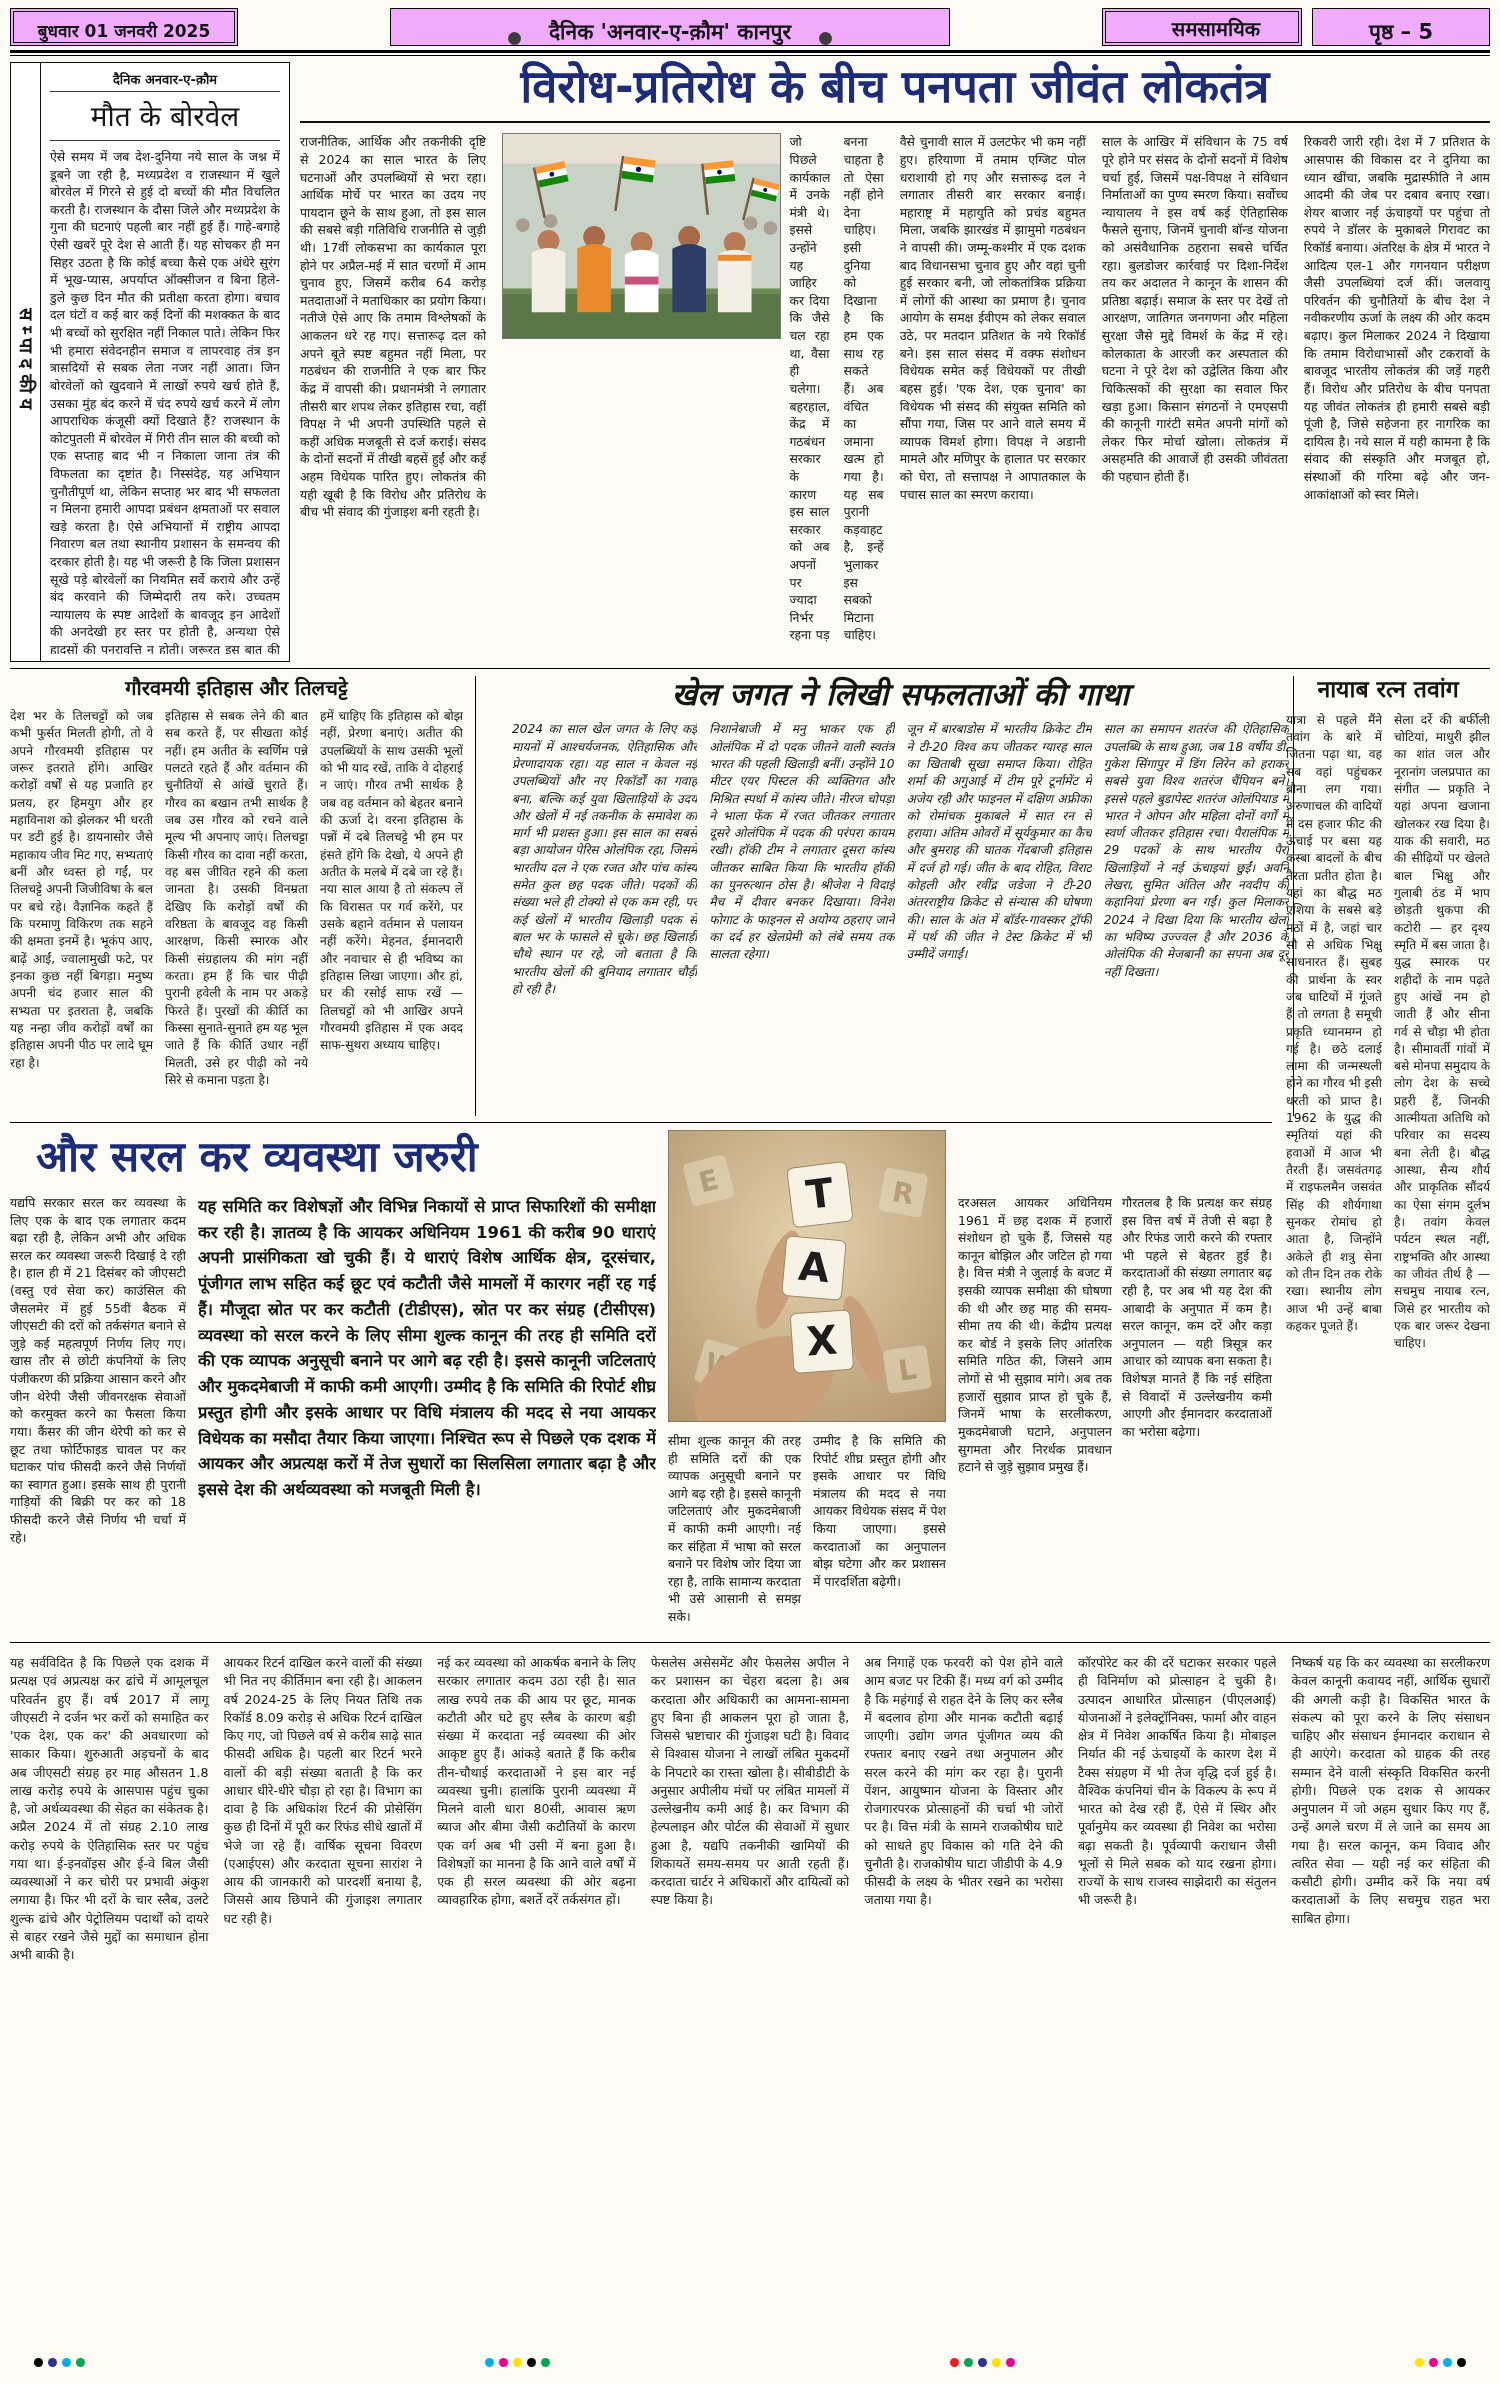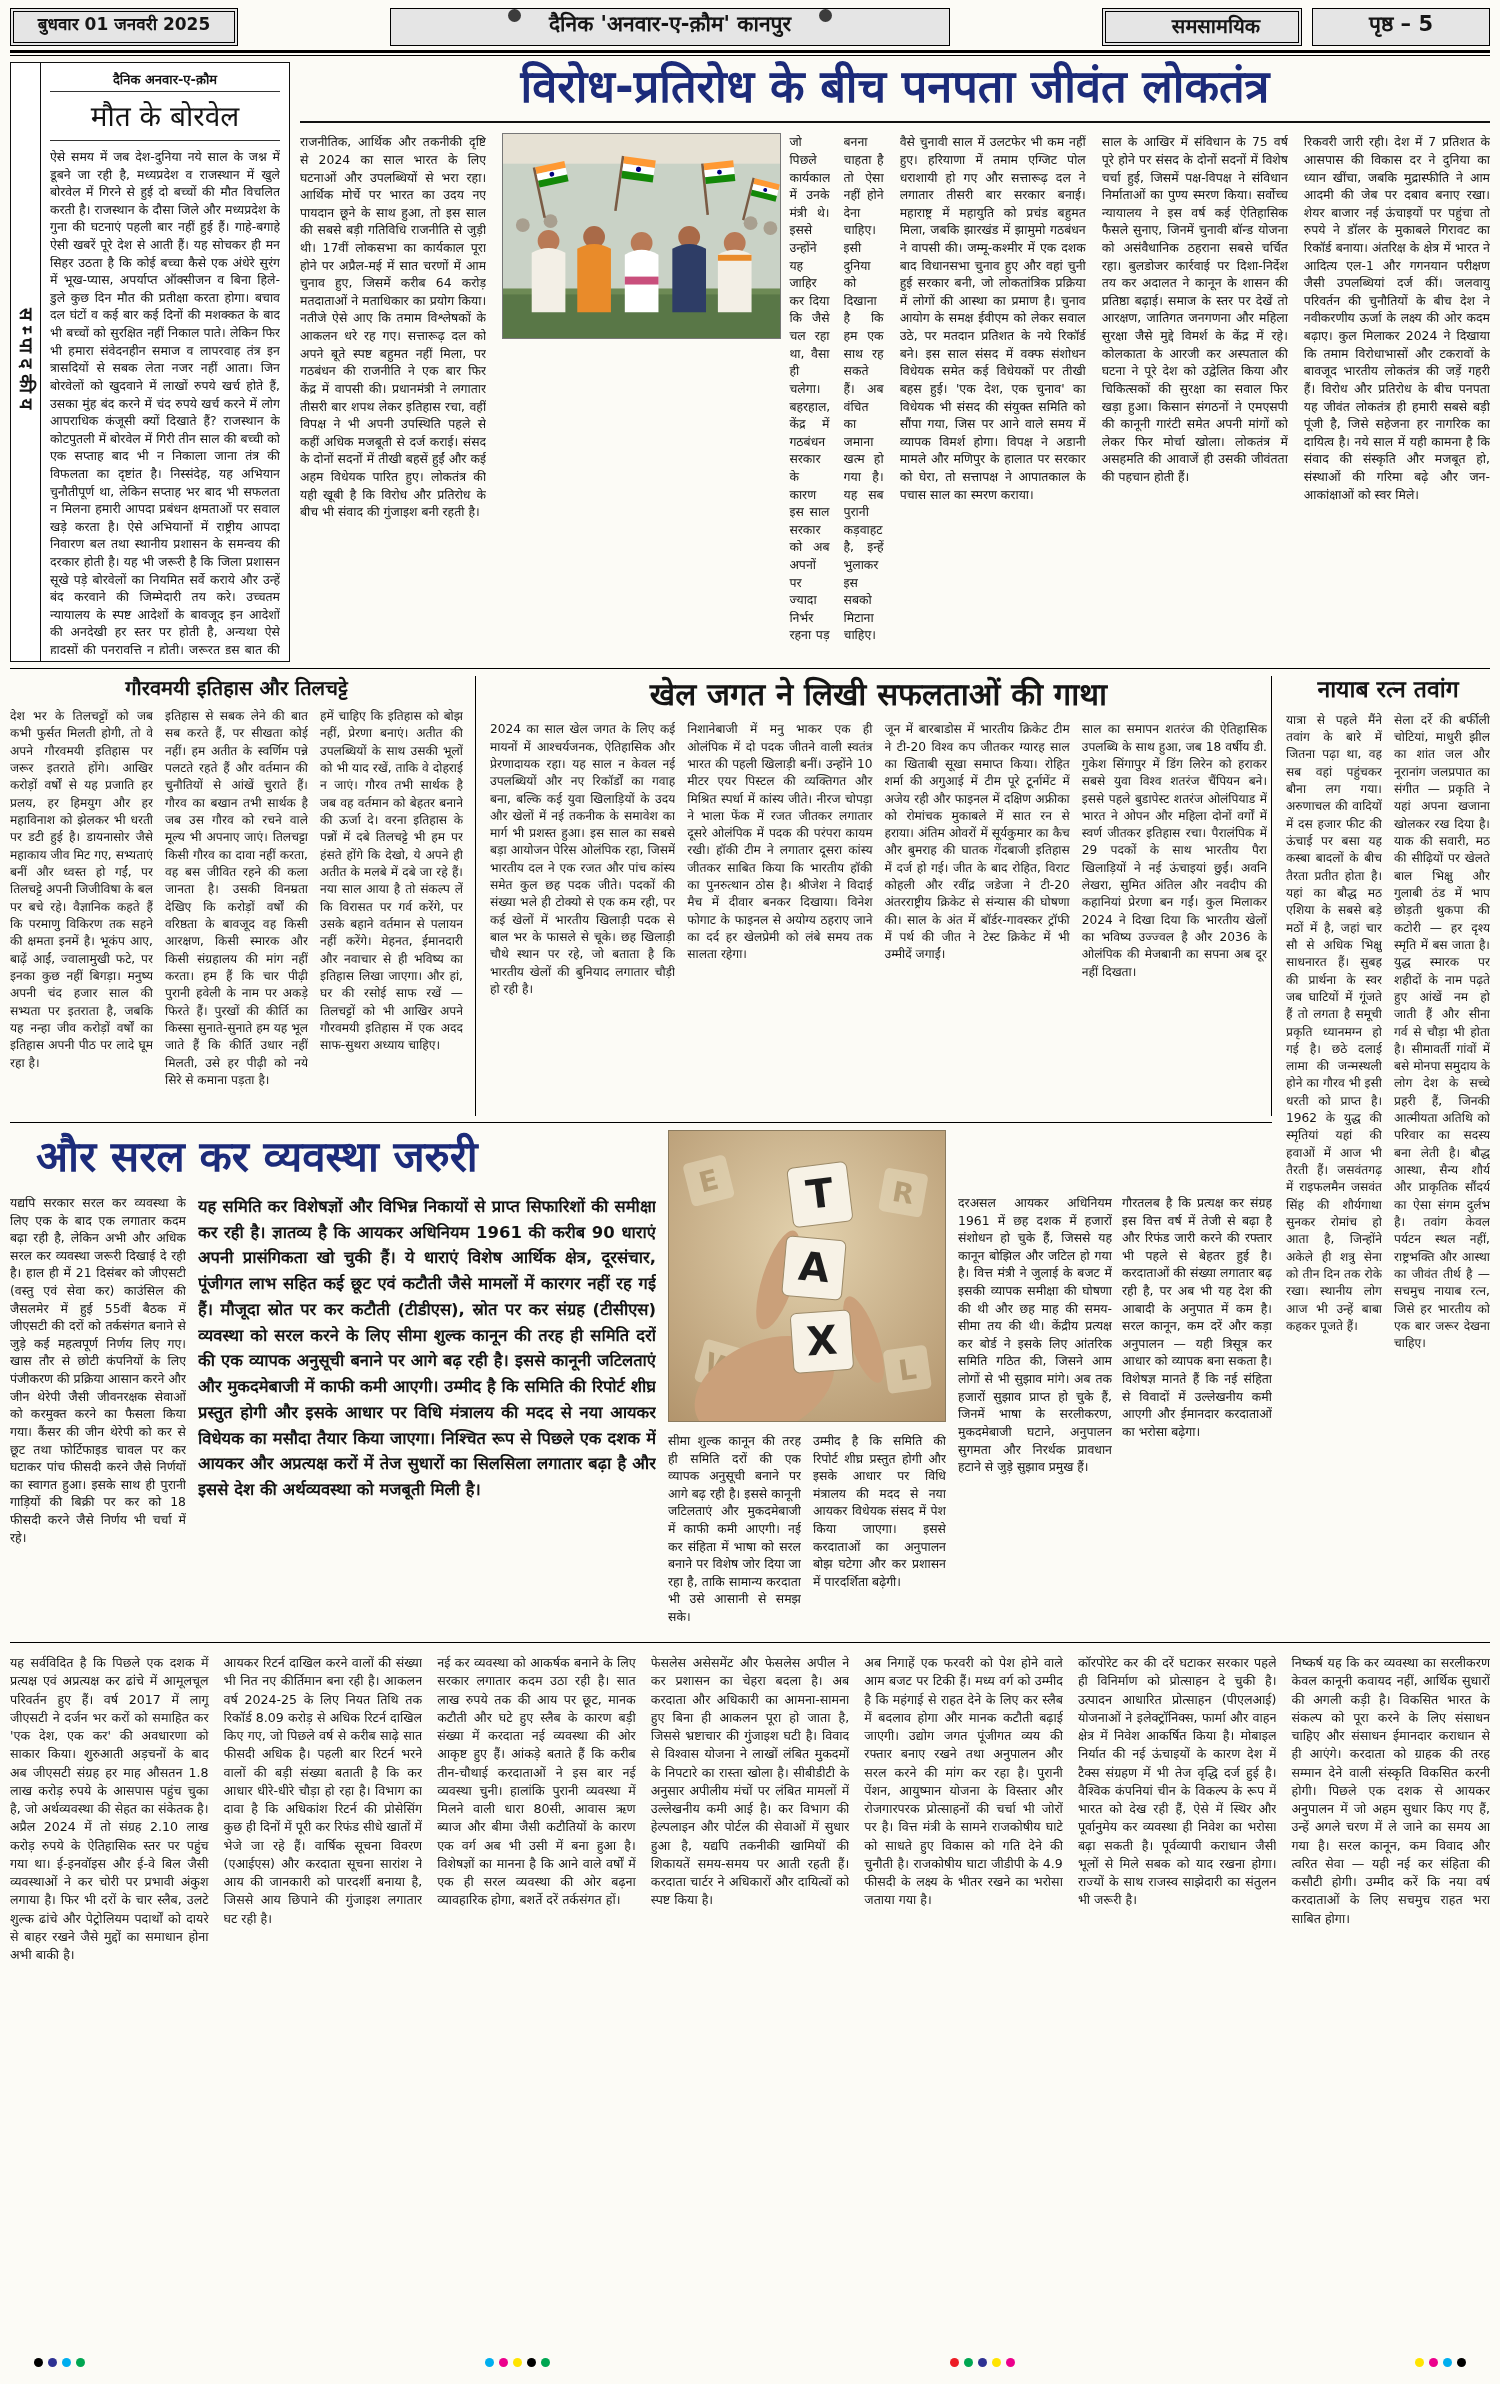--- a/index.html
+++ b/index.html
@@ -2,21 +2,21 @@
 <html lang="hi"><head>
 <meta charset="utf-8">
 <style>
   *{margin:0;padding:0;box-sizing:border-box;}
   html,body{background:#d8d5cd;}
   .page{position:relative;width:1500px;height:2384px;margin:0 auto;background:#fcfbf6;
         font-family:"DejaVu Sans",sans-serif;color:#151515;overflow:hidden;}
 
   
   .hdr{position:absolute;left:10px;top:8px;width:1480px;height:38px;display:flex;gap:10px;}
-  .hbox{border:1px solid #000;display:flex;align-items:flex-start;justify-content:center;background:#e5e5e5;}
+  .hbox{border:1px solid #000;display:flex;align-items:flex-end;justify-content:center;background:#f0abfc;}
   .dbl{border:4px double #000;}
   .date-box{width:228px;font-weight:bold;font-size:17px;}
   .mast{width:560px;font-weight:bold;font-size:21px;gap:28px;}
   .hspacer{flex:1;}
   .sec-box{width:200px;font-weight:bold;font-size:20px;padding-left:28px;}
   .pg-box{width:178px;font-weight:bold;font-size:21px;}
   .bullet{display:inline-block;width:13px;height:13px;border-radius:50%;background:#3c3c3c;}
   .rule-dbl{position:absolute;left:10px;top:50px;width:1480px;height:6px;
             border-top:3px solid #000;border-bottom:1px solid #000;}
 
@@ -42,21 +42,21 @@
   .ma-photo-wrap{flex:2.05;display:flex;flex-direction:row;gap:8px;overflow:hidden;}
   .photo{border:1px solid #777;height:206px;overflow:hidden;background:#cfd6cd;flex:none;}
   .photo svg{display:block;width:100%;height:100%;}
   .ma-photo-cols{flex:1;display:flex;gap:14px;overflow:hidden;}
   .ma-photo-cols>.col{flex:1;height:100%;}
 
   
   .rule-mid{left:10px;top:668px;width:1480px;}
   .sect{position:absolute;top:676px;}
   .secA{left:10px;width:466px;height:440px;border-right:1px solid #000;padding-right:12px;}
-  .secB{left:490px;width:782px;height:440px;border-right:1px solid #000;padding-right:4px;}
+  .secB{left:512px;width:782px;height:440px;border-right:1px solid #000;padding-right:4px;font-style:italic;}
   .secC{left:1286px;width:204px;height:956px;}
   .sec-head{text-align:center;font-weight:bold;margin-bottom:8px;line-height:1.2;}
   .secA .sec-head{font-size:20px;}
   .secB .sec-head{font-size:31px;}
   .secC .sec-head{font-size:23px;}
   .sec-cols{display:flex;gap:12px;}
   .secA .sec-cols,.secB .sec-cols{height:392px;}
   .secC .sec-cols{height:908px;}
   .sec-cols>.col{flex:1;font-size:12.2px;}
   .rule-mid2{left:10px;top:1122px;width:1262px;}

